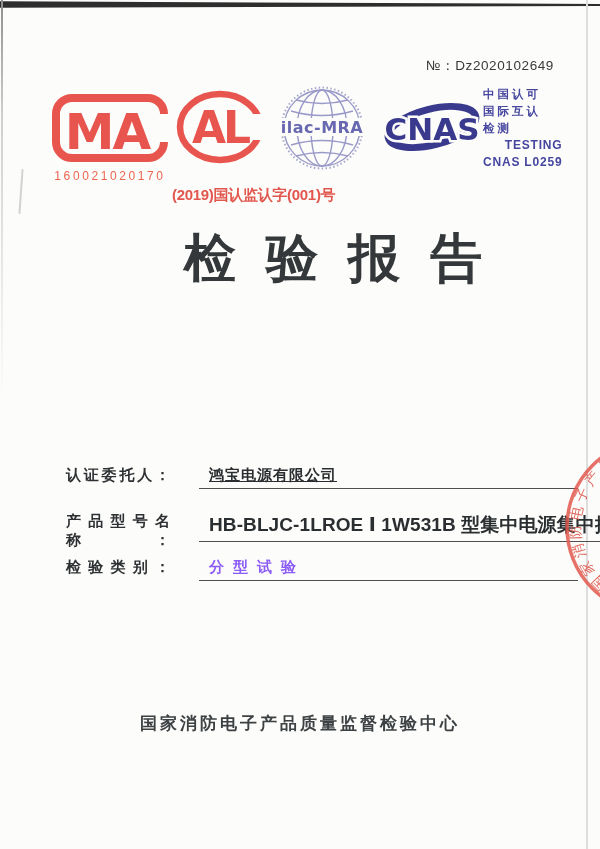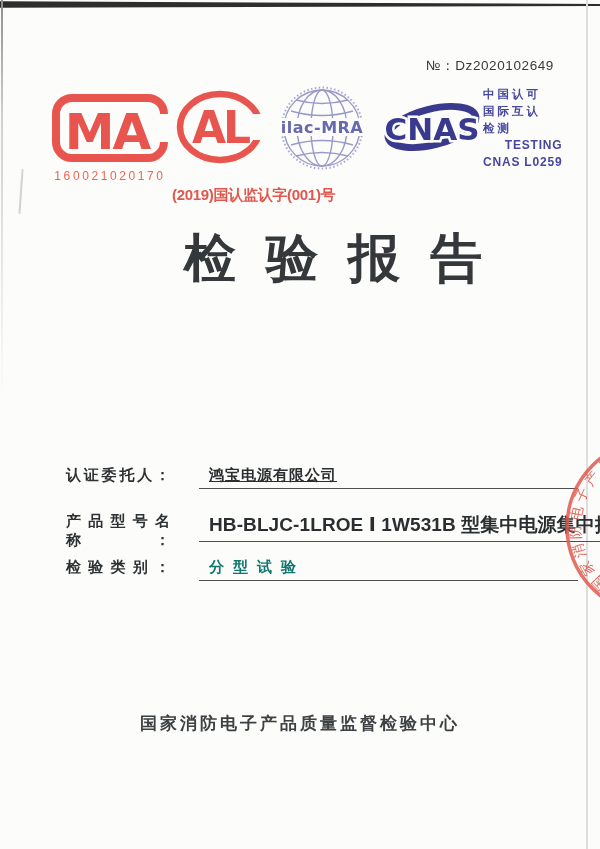--- a/index.html
+++ b/index.html
@@ -35,21 +35,21 @@
   .title{font-size:52px;font-weight:bold;color:#34383a;letter-spacing:.58em;margin-right:-.58em;}
 
   
   .fields{position:absolute;left:66px;top:466px;width:512px;}
   .field-row{display:flex;align-items:flex-start;height:24px;margin-bottom:22px;gap:29px;}
   .field-label{width:104px;flex:0 0 104px;font-size:15px;font-weight:bold;color:#2e3133;
     text-align:justify;text-align-last:justify;padding-bottom:2px;}
   .field-line{flex:1;border-bottom:1.6px solid #4f4f4f;padding:0 4px 3px 10px;white-space:nowrap;}
   .v-company{font-size:15px;font-weight:bold;color:#2b2e30;letter-spacing:1px;text-decoration:underline;}
   .v-model{font-size:19px;font-weight:bold;color:#2b2e30;letter-spacing:.1px;margin-top:28px;}
-  .v-type{font-size:15px;font-weight:bold;color:#0f766e;letter-spacing:9px;}
+  .v-type{font-size:15px;font-weight:bold;color:#8b5cf6;letter-spacing:9px;}
 
   
   .issuer{position:absolute;top:712px;width:100%;text-align:center;font-size:17px;
     font-weight:bold;letter-spacing:3px;color:#3d4143;}
 
   
   .stamp{position:absolute;left:552px;top:428px;}
 
   svg text{font-family:"DejaVu Sans","Liberation Sans",sans-serif;}
 </style>

